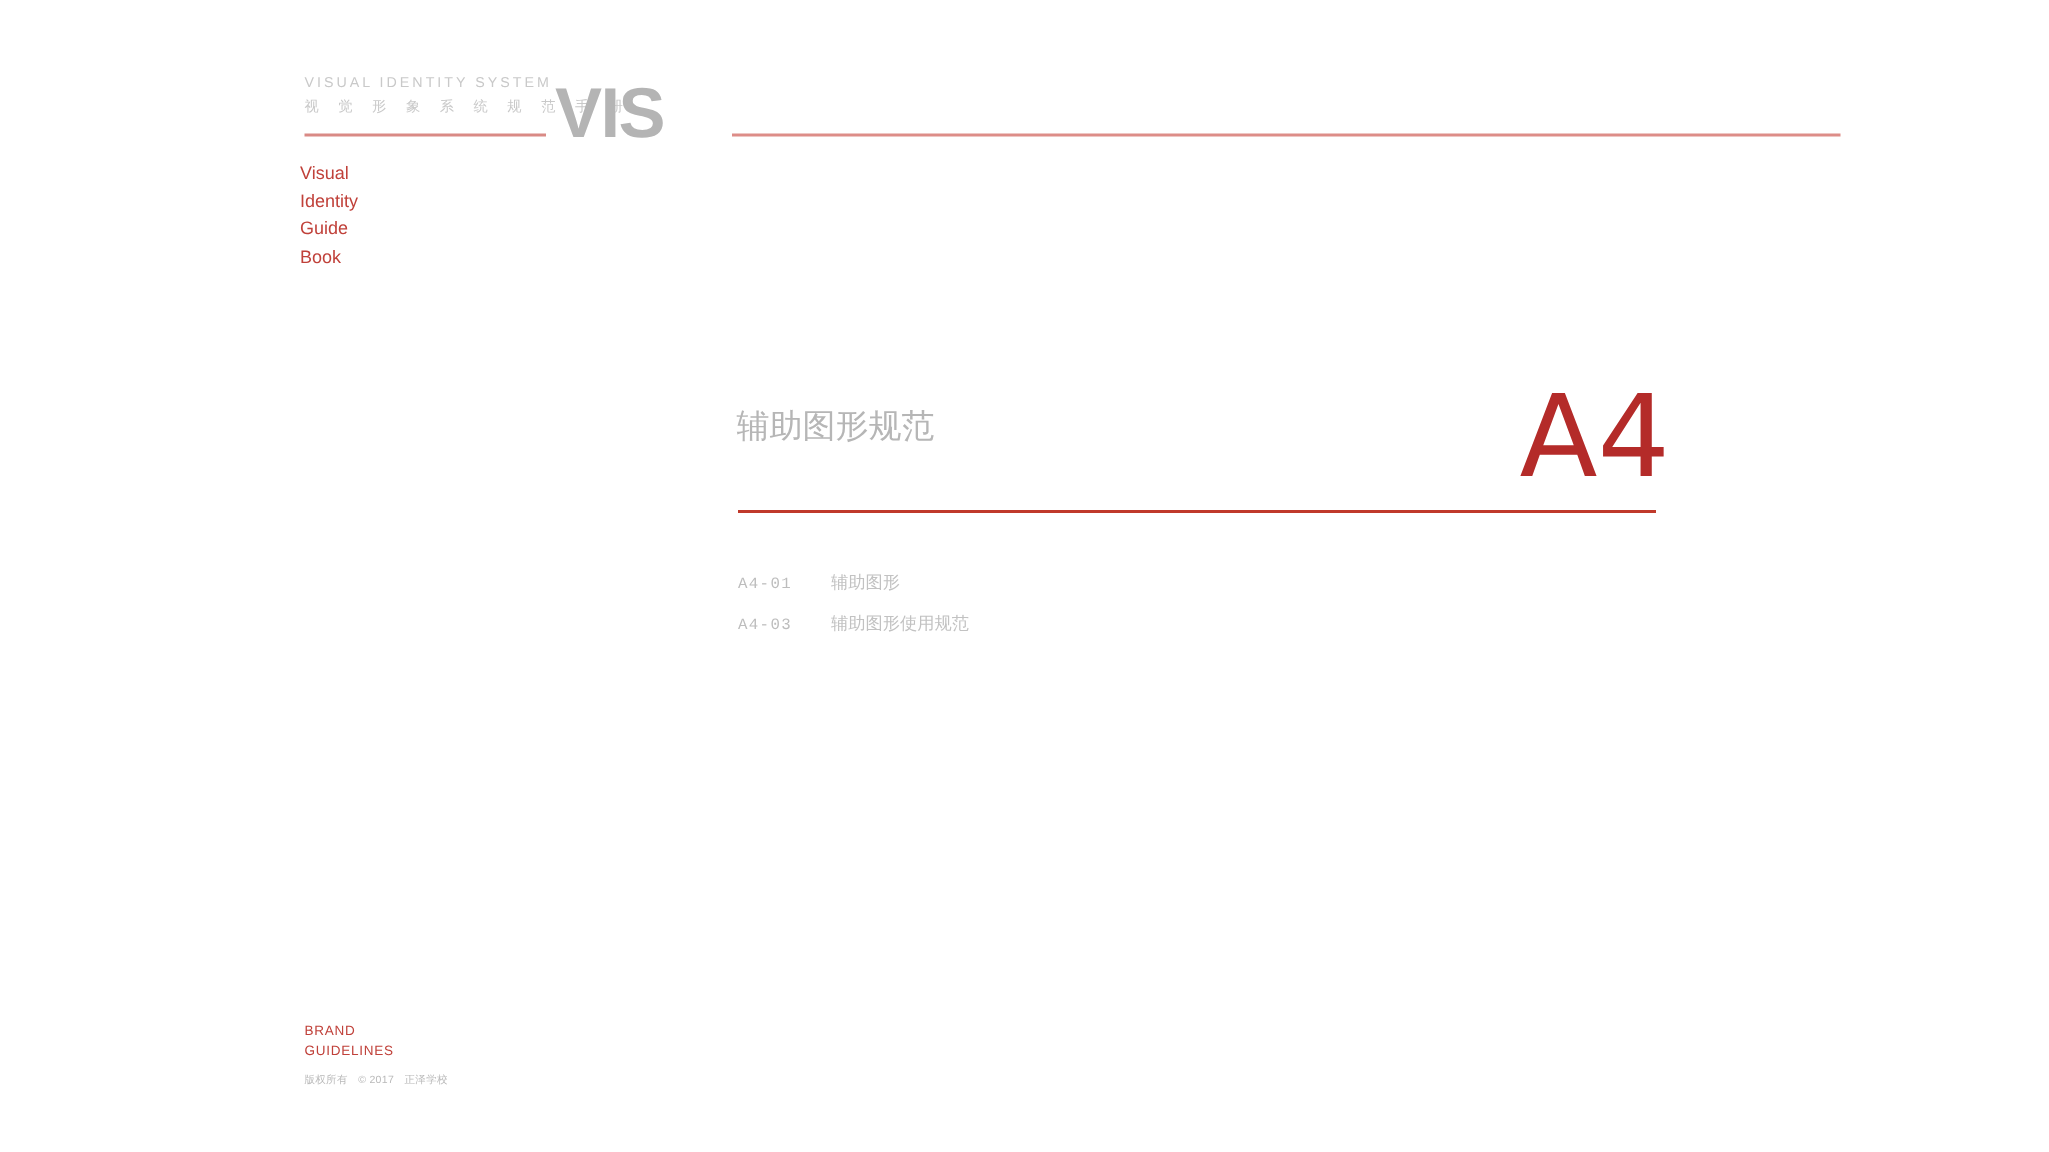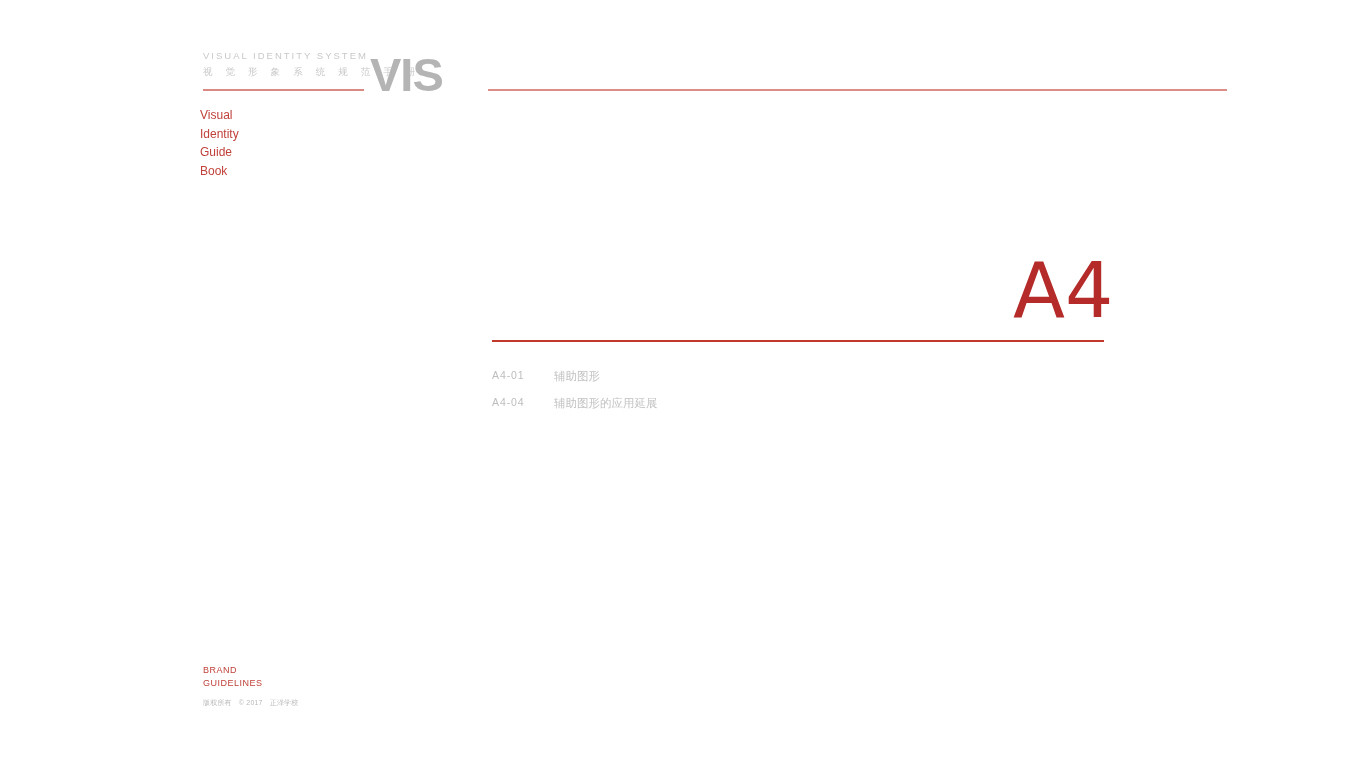--- a/index.html
+++ b/index.html
@@ -118,41 +118,42 @@
   }
 
   
   .toc {
     position: absolute;
     left: 492px;
     top: 369px;
   }
   .toc-row {
     display: flex;
-    align-items: flex-start;
+    align-items: flex-end;
     height: 27.2px;
+    font-family: Liberation Mono, monospace;
   }
   .toc-code {
     width: 62px;
     font-size: 10.5px;
     letter-spacing: 0.9px;
     color: #bdbdbd;
     white-space: nowrap;
   }
   .toc-label {
     font-size: 11.5px;
     color: #c2c2c2;
     white-space: nowrap;
   }
 
   
   .footer {
     position: absolute;
     left: 203px;
-    top: 664px;
+    top: 681px;
   }
   .footer-brand {
     color: #c0413a;
     font-size: 9px;
     letter-spacing: 0.5px;
     line-height: 12.5px;
     white-space: nowrap;
   }
   .footer-copy {
     margin-top: 9px;
@@ -177,32 +178,33 @@
 <div class="top-rule"></div>
 
 <div class="brand-words">
   <div>Visual</div>
   <div>Identity</div>
   <div>Guide</div>
   <div>Book</div>
 </div>
 
 <div class="title-block">
+  <div class="title-cn">辅助图形规范</div>
 </div>
 <div class="a4-mark">A4</div>
 <div class="title-rule"></div>
 
 <div class="toc">
   <div class="toc-row">
     <span class="toc-code">A4-01</span>
     <span class="toc-label">辅助图形</span>
   </div>
   <div class="toc-row">
-    <span class="toc-code">A4-04</span>
-    <span class="toc-label">辅助图形的应用延展</span>
+    <span class="toc-code">A4-03</span>
+    <span class="toc-label">辅助图形使用规范</span>
   </div>
 </div>
 
 <div class="footer">
   <div class="footer-brand">BRAND</div>
   <div class="footer-brand">GUIDELINES</div>
   <div class="footer-copy">
     <span class="seg">版权所有</span><span class="seg">© 2017</span><span>正泽学校</span>
   </div>
 </div>

